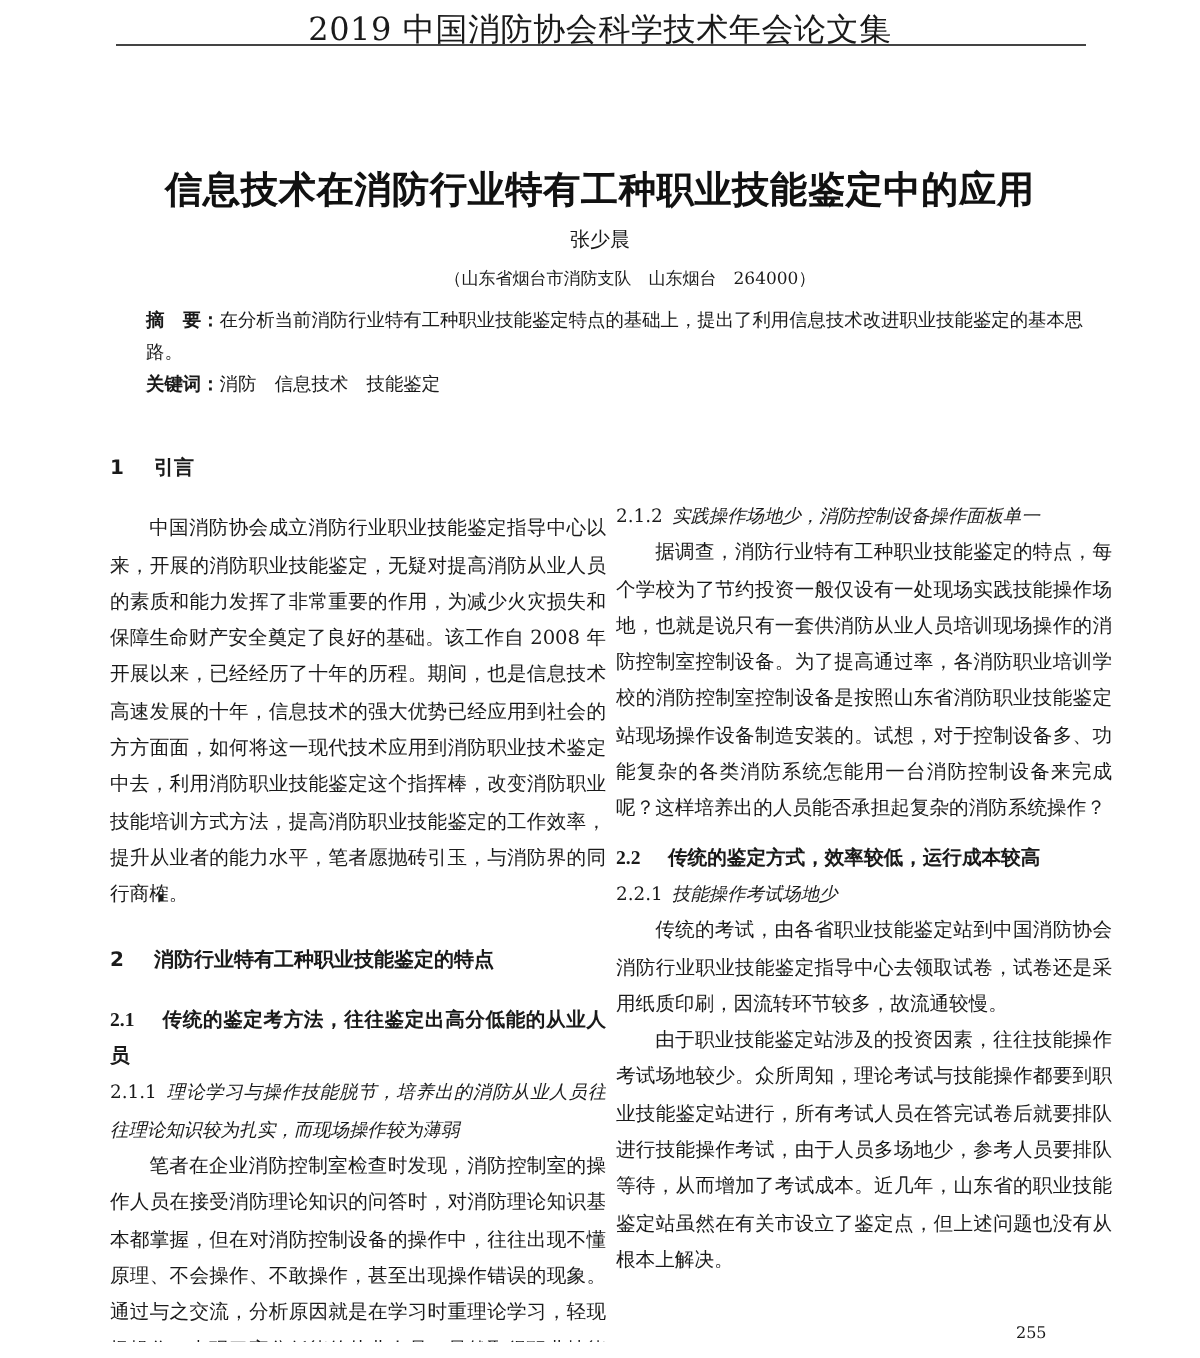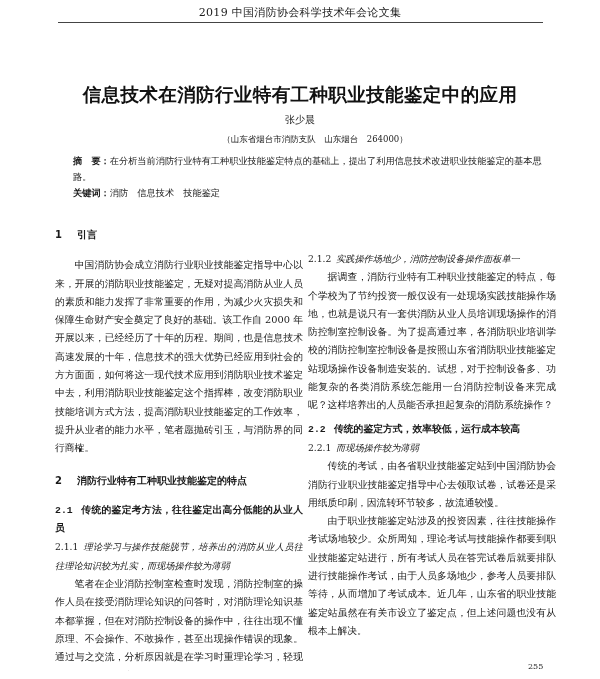--- a/index.html
+++ b/index.html
@@ -1,77 +1,77 @@
 <!DOCTYPE html>
 <html><head>
 <meta charset="utf-8">
 <style>
   html, body { margin: 0; padding: 0; background: #fff; }
   body { width: 600px; height: 679px; position: relative; overflow: hidden;
          font-family: "DejaVu Serif", "Liberation Serif", serif; color: #1a1a1a; }
   .header { position: absolute; top: 5px; left: 0; width: 600px; text-align: center;
-            font-size: 11px; letter-spacing: 0.3px; }
+            font-size: 16px; letter-spacing: 0.3px; }
   .header-rule { position: absolute; top: 22px; left: 58px; width: 485px; height: 0;
                  border-top: 1px solid #444; }
   .title { position: absolute; top: 82px; left: 0; width: 600px; text-align: center;
            font-family: "DejaVu Sans", sans-serif; font-weight: bold; font-size: 18.5px;
            letter-spacing: 0.4px; color: #111; }
   .author { position: absolute; top: 113px; left: 0; width: 600px; text-align: center;
             font-size: 10px; }
   .affil { position: absolute; top: 134px; left: 15px; width: 600px; text-align: center;
            font-size: 8.5px; }
   .abstract { position: absolute; top: 153px; left: 55px; width: 500px; font-size: 9.2px;
               line-height: 16px; }
   .abstract .lab { font-family: "DejaVu Sans", sans-serif; font-weight: bold; }
   .abstract .ind { padding-left: 18px; }
   .col { position: absolute; top: 216px; width: 248px; font-size: 9.8px; line-height: 18.3px;
          text-align: justify; }
   .col-left { left: 55px; }
   .col-right { left: 308px; top: 214px; }
   .h1 { font-family: "DejaVu Sans", sans-serif; font-weight: bold; font-size: 10px;
         margin: 10px 0 12px 0; }
   .h1 .num { display: inline-block; width: 22px; }
-  .h2 { font-family: Liberation Mono, monospace; font-weight: bold; font-size: 9.8px;
+  .h2 { font-family: Liberation Serif, serif; font-weight: bold; font-size: 9.8px;
         margin-top: 6px; }
   .h2 .num { display: inline-block; width: 26px; }
   .h3 { font-size: 9.2px; font-style: italic; }
   .h3 .num { display: inline-block; width: 28px; font-style: normal; }
   .p { text-indent: 2em; margin: 0; }
-  .page-num { position: absolute; top: 662px; left: 528px; font-size: 8px; }
+  .page-num { position: absolute; top: 662px; left: 508px; font-size: 8px; }
 </style>
 </head>
 <body>
 
 <div class="header">2019 中国消防协会科学技术年会论文集</div>
 <div class="header-rule"></div>
 
 <div class="title">信息技术在消防行业特有工种职业技能鉴定中的应用</div>
 <div class="author">张少晨</div>
 <div class="affil">（山东省烟台市消防支队　山东烟台　264000）</div>
 
 <div class="abstract">
   <div class="ind"><span class="lab">摘　要：</span><span>在分析当前消防行业特有工种职业技能鉴定特点的基础上，提出了利用信息技术改进职业技能鉴定的基本思路。</span></div>
   <div class="ind"><span class="lab">关键词：</span><span>消防　信息技术　技能鉴定</span></div>
 </div>
 
 <div class="col col-left">
   <div class="h1"><span class="num">1</span><span>引言</span></div>
-  <p class="p">中国消防协会成立消防行业职业技能鉴定指导中心以来，开展的消防职业技能鉴定，无疑对提高消防从业人员的素质和能力发挥了非常重要的作用，为减少火灾损失和保障生命财产安全奠定了良好的基础。该工作自 2000 年开展以来，已经经历了十年的历程。期间，也是信息技术高速发展的十年，信息技术的强大优势已经应用到社会的方方面面，如何将这一现代技术应用到消防职业技术鉴定中去，利用消防职业技能鉴定这个指挥棒，改变消防职业技能培训方式方法，提高消防职业技能鉴定的工作效率，提升从业者的能力水平，笔者愿抛砖引玉，与消防界的同行商榷。</p>
+  <p class="p">中国消防协会成立消防行业职业技能鉴定指导中心以来，开展的消防职业技能鉴定，无疑对提高消防从业人员的素质和能力发挥了非常重要的作用，为减少火灾损失和保障生命财产安全奠定了良好的基础。该工作自 2008 年开展以来，已经经历了十年的历程。期间，也是信息技术高速发展的十年，信息技术的强大优势已经应用到社会的方方面面，如何将这一现代技术应用到消防职业技术鉴定中去，利用消防职业技能鉴定这个指挥棒，改变消防职业技能培训方式方法，提高消防职业技能鉴定的工作效率，提升从业者的能力水平，笔者愿抛砖引玉，与消防界的同行商榷。</p>
 
   <div class="h1" style="margin-top:14px"><span class="num">2</span><span>消防行业特有工种职业技能鉴定的特点</span></div>
   <div class="h2"><span class="num">2.1</span><span>传统的鉴定考方法，往往鉴定出高分低能的从业人员</span></div>
   <div class="h3"><span class="num">2.1.1</span><span>理论学习与操作技能脱节，培养出的消防从业人员往往理论知识较为扎实，而现场操作较为薄弱</span></div>
   <p class="p" id="p211">笔者在企业消防控制室检查时发现，消防控制室的操作人员在接受消防理论知识的问答时，对消防理论知识基本都掌握，但在对消防控制设备的操作中，往往出现不懂原理、不会操作、不敢操作，甚至出现操作错误的现象。通过与之交流，分析原因就是在学习时重理论学习，轻现场操作，出现了高分低能的从业人员。虽然取得职业技能鉴定证书，但不能胜任工作。</p>
 </div>
 
 <div class="col col-right">
   <div class="h3" style="margin-top:36px"><span class="num">2.1.2</span><span>实践操作场地少，消防控制设备操作面板单一</span></div>
   <p class="p">据调查，消防行业特有工种职业技能鉴定的特点，每个学校为了节约投资一般仅设有一处现场实践技能操作场地，也就是说只有一套供消防从业人员培训现场操作的消防控制室控制设备。为了提高通过率，各消防职业培训学校的消防控制室控制设备是按照山东省消防职业技能鉴定站现场操作设备制造安装的。试想，对于控制设备多、功能复杂的各类消防系统怎能用一台消防控制设备来完成呢？这样培养出的人员能否承担起复杂的消防系统操作？</p>
   <div class="h2"><span class="num">2.2</span><span>传统的鉴定方式，效率较低，运行成本较高</span></div>
-  <div class="h3"><span class="num">2.2.1</span><span>而现场操作较为薄弱</span></div>
+  <div class="h3"><span class="num">2.2.1</span><span>技能操作考试场地少</span></div>
   <p class="p">传统的考试，由各省职业技能鉴定站到中国消防协会消防行业职业技能鉴定指导中心去领取试卷，试卷还是采用纸质印刷，因流转环节较多，故流通较慢。</p>
   <p class="p">由于职业技能鉴定站涉及的投资因素，往往技能操作考试场地较少。众所周知，理论考试与技能操作都要到职业技能鉴定站进行，所有考试人员在答完试卷后就要排队进行技能操作考试，由于人员多场地少，参考人员要排队等待，从而增加了考试成本。近几年，山东省的职业技能鉴定站虽然在有关市设立了鉴定点，但上述问题也没有从根本上解决。</p>
 </div>
 
 <div class="page-num">255</div>
 
 <style>
   
   .col-left { height: 455px; overflow: hidden; }
   .col-right { height: 440px; overflow: hidden; }

